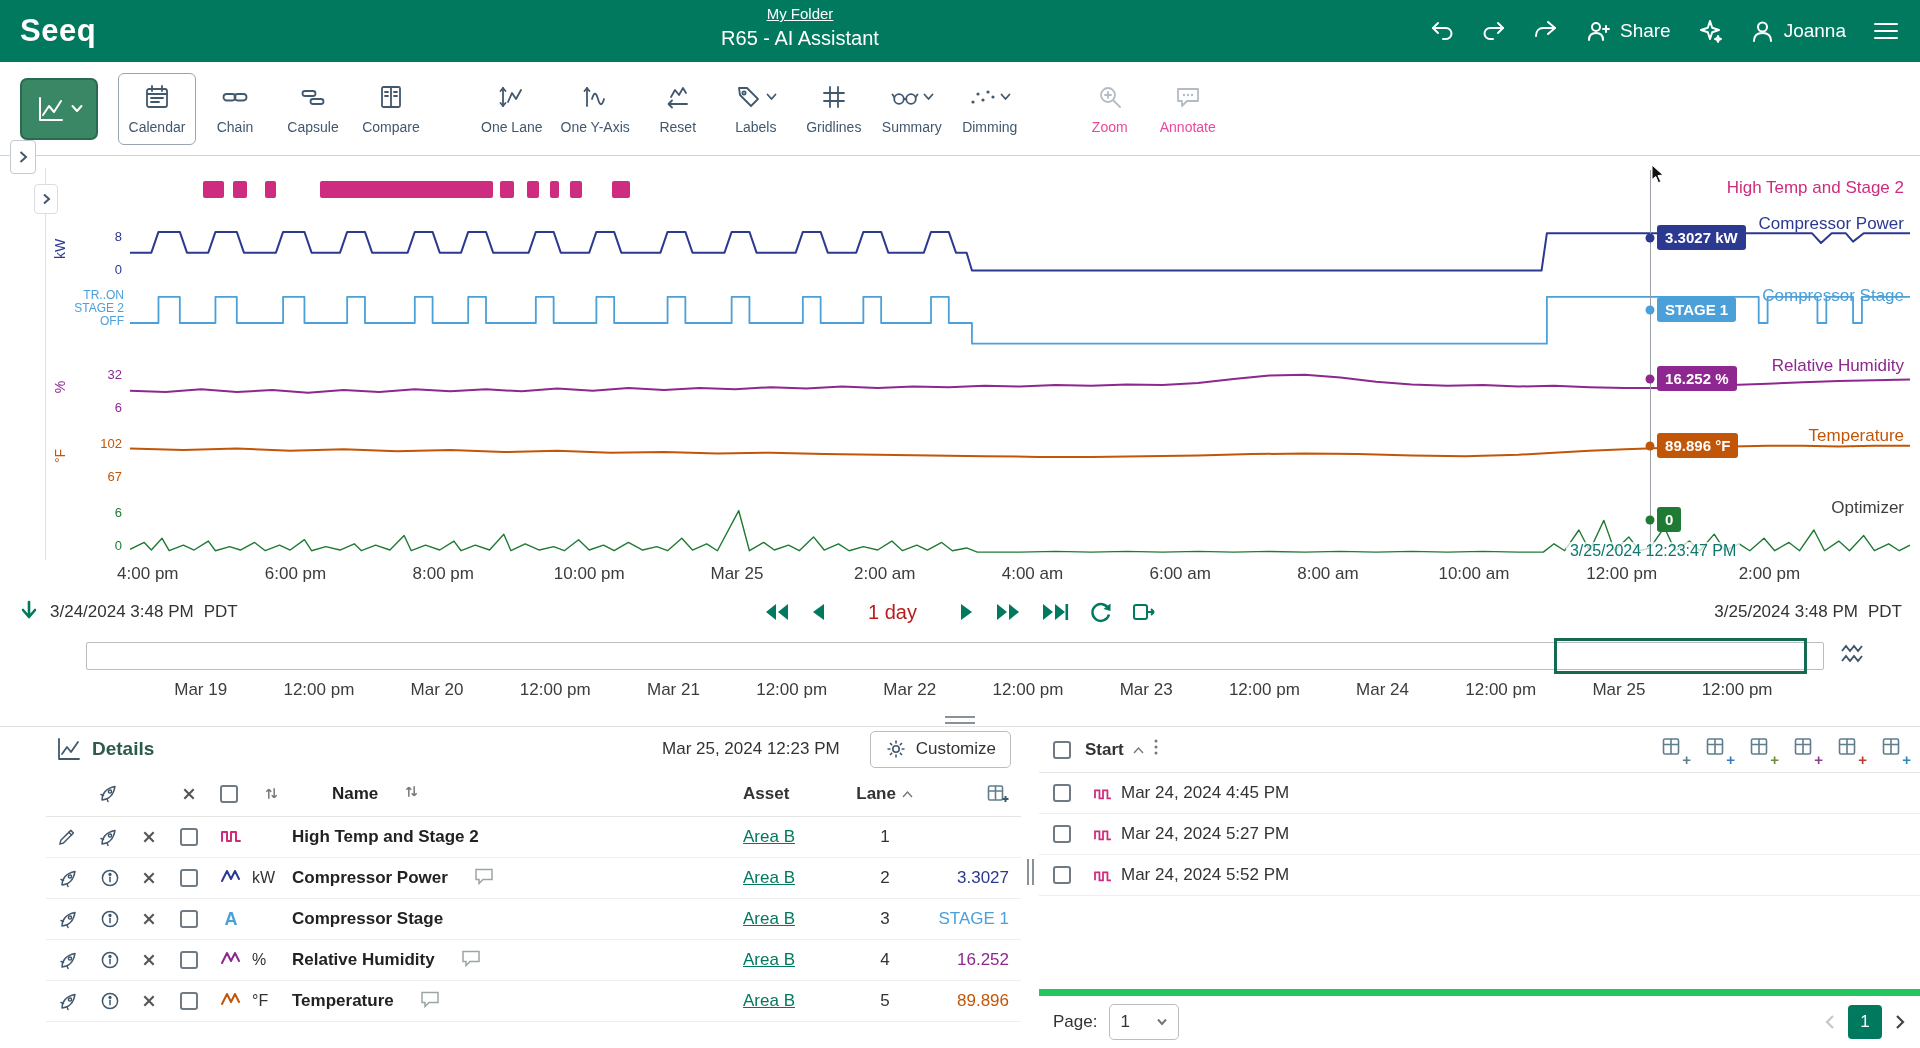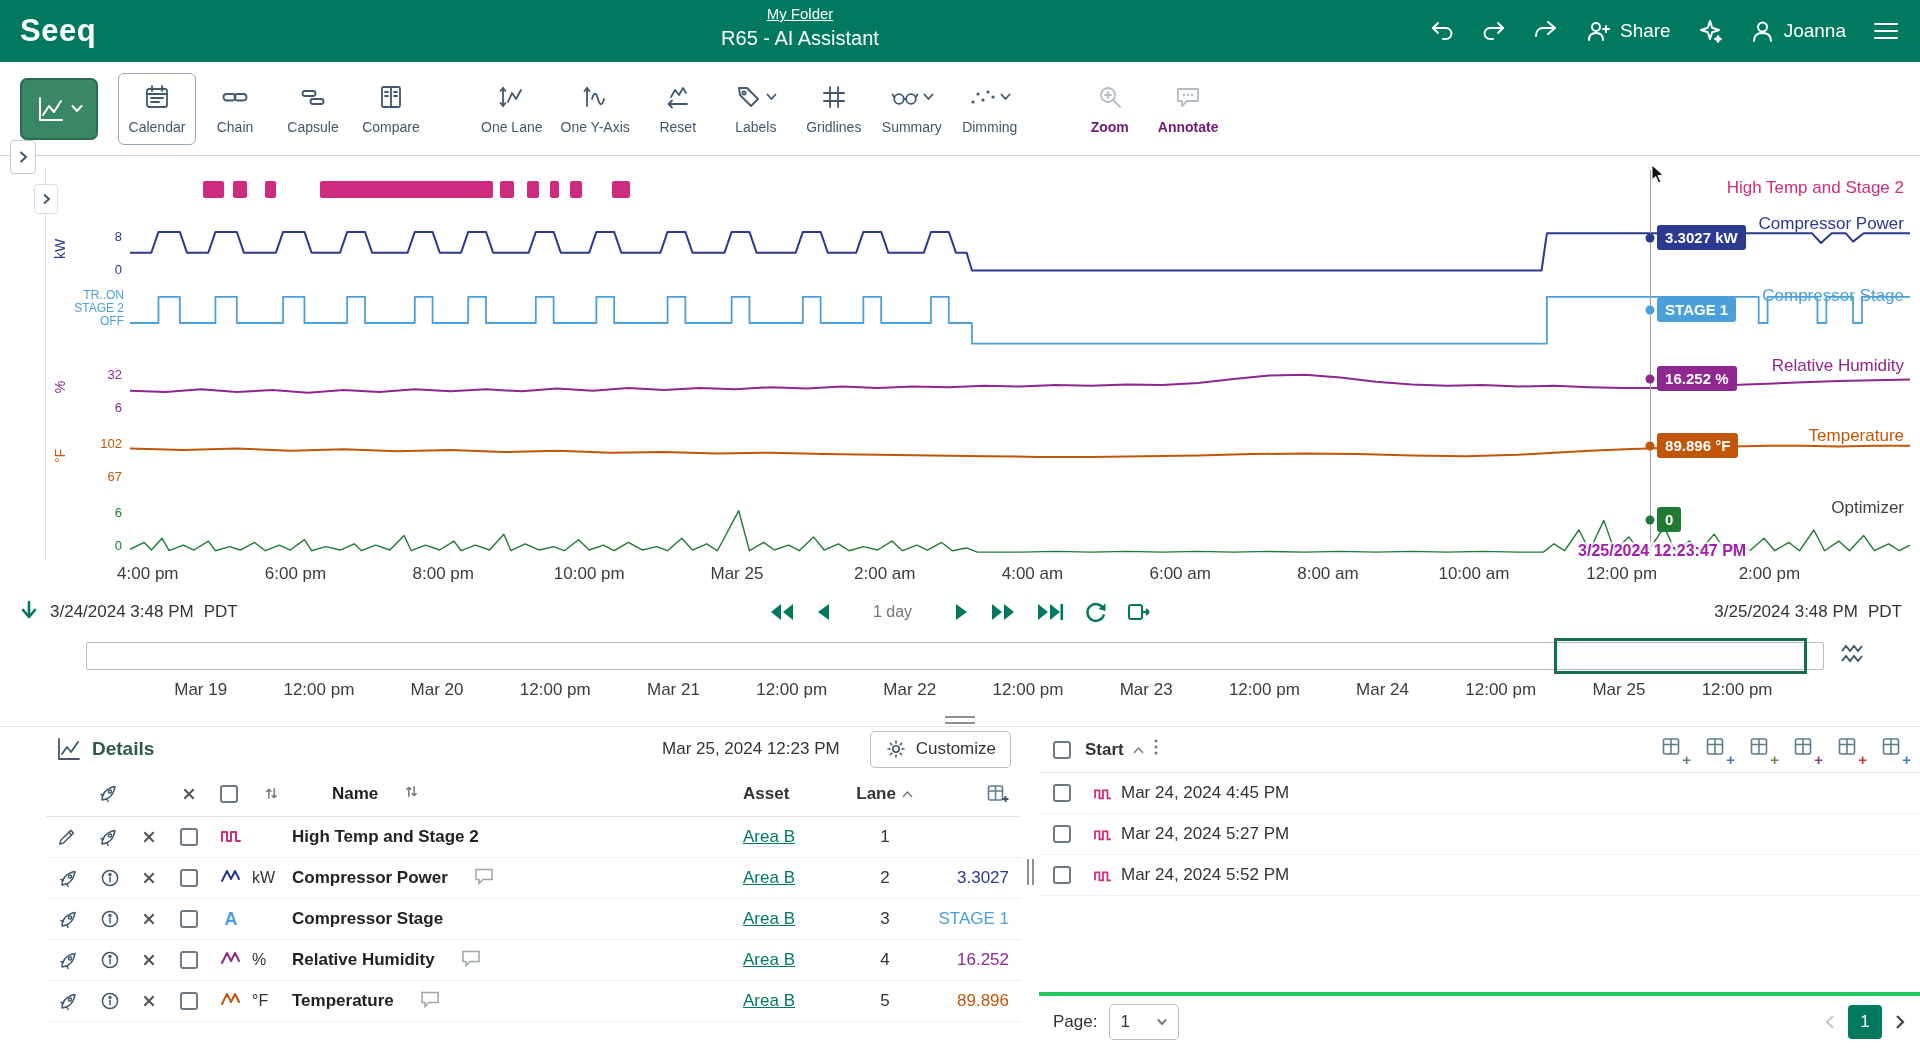--- a/index.html
+++ b/index.html
@@ -24,21 +24,21 @@
   .view-btn { width: 78px; height: 62px; background: #3a8766; border: 2px solid #2a6a50; border-radius: 7px;
               display: flex; align-items: center; justify-content: center; gap: 5px; margin: 0 20px 0 8px; cursor: pointer; }
   .view-btn svg { stroke: #fff; fill: none; stroke-width: 2; stroke-linecap: round; stroke-linejoin: round; }
   .tool-btn { min-width: 78px; height: 72px; display: flex; flex-direction: column; align-items: center;
               justify-content: center; gap: 7px; color: #41586d; font-size: 14px; background: none; border: 1px solid transparent;
               border-radius: 6px; cursor: pointer; white-space: nowrap; padding: 0 8px; }
   .tool-btn .ticon { height: 30px; display: flex; align-items: center; gap: 3px; }
   .tool-btn svg { stroke: #41586d; fill: none; stroke-width: 1.8; stroke-linecap: round; stroke-linejoin: round; }
   .tool-btn .fillpart { fill: #41586d; stroke: none; }
   .tool-btn.active { border-color: #98a6b3; }
-  .tool-btn.disabled { color: #701a75; cursor: default; font-weight: bold; }
+  .tool-btn.disabled { color: #ec4899; cursor: default; }
   .tool-btn.disabled svg { stroke: #b3bcc4; }
   .tool-btn.disabled .fillpart { fill: #b3bcc4; }
   .mL { margin-left: 42px; }
 
   
   .chart-wrap { flex: 0 0 auto; position: relative; padding-top: 12px; }
   .expander { position: absolute; background: #fff; border: 1px solid #c3cad0; border-radius: 4px;
               display: flex; align-items: center; justify-content: center; cursor: pointer; z-index: 9; }
   .expander svg { stroke: #41586d; fill: none; stroke-width: 2; }
   .exp-1 { left: 10px; top: -16px; width: 26px; height: 34px; }
@@ -57,33 +57,33 @@
   .capsule-bar { position: absolute; top: 13px; height: 17px; border-radius: 2px; }
   .lane { height: 69px; position: relative; }
   .lane-svg { position: absolute; left: 0; top: 0; width: 100%; height: 100%; }
   .series-label { position: absolute; right: 6px; font-size: 17px; white-space: nowrap; z-index: 4; cursor: pointer; }
   .cursor-line { position: absolute; top: 2px; bottom: 0; width: 1px; background: #9aa0a6; z-index: 5; }
   .badge-layer { position: absolute; top: 0; bottom: 0; width: 0; z-index: 6; }
   .value-badge { position: absolute; left: 7px; font-size: 15px; font-weight: bold; color: #fff;
                  padding: 4px 8px; border-radius: 3px; white-space: nowrap; }
   .value-badge::before { content: ''; position: absolute; left: -7px; top: 50%; width: 9px; height: 9px;
                          transform: translate(-50%,-50%); border-radius: 50%; background: inherit; }
-  .cursor-ts { position: absolute; bottom: 0px; left: 12px; transform: translateX(-50%); color: #a21caf;
-               font-size: 16px; white-space: nowrap; background: rgba(255,255,255,.75); padding: 0 4px; font-weight: bold; }
+  .cursor-ts { position: absolute; bottom: 0px; left: 3px; transform: translateX(-50%); color: #0f766e;
+               font-size: 16px; white-space: nowrap; background: rgba(255,255,255,.75); padding: 0 4px; }
   .pointer-icon { position: absolute; top: -4px; left: 0px; }
   .xaxis { position: relative; height: 30px; margin-left: 130px; margin-right: 10px; font-size: 17px; color: #3c3c3c; }
   .xtick { position: absolute; transform: translateX(-50%); top: 4px; white-space: nowrap; }
 
   .range-row { height: 44px; display: flex; align-items: center; padding: 0 18px; font-size: 17px; color: #333; }
   .range-side { width: 430px; display: flex; align-items: center; gap: 10px; }
   .range-side.right { justify-content: flex-end; }
   .range-nav { flex: 1; display: flex; align-items: center; justify-content: center; gap: 20px; }
   .nav-btn { background: none; border: none; cursor: pointer; display: flex; align-items: center; }
   .nav-btn svg { display: block; }
-  .duration-label { font-size: 16px; color: #737373; margin: 0 22px; }
+  .duration-label { font-size: 20px; color: #b91c1c; margin: 0 22px; }
   .garrow svg { stroke: #00795f; fill: none; stroke-width: 2.6; stroke-linecap: round; stroke-linejoin: round; }
 
   
   .ov-wrap { flex: 0 0 auto; padding-top: 8px; }
   .ov-track { height: 28px; margin: 0 96px 0 86px; border: 1px solid #b9bdc1; border-radius: 2px;
               position: relative; background: #fff; cursor: pointer; }
   .ov-window { position: absolute; top: -5px; bottom: -5px; border: 3px solid #156a52; background: transparent; cursor: grab; }
   .ov-icon { position: absolute; right: -42px; top: -2px; cursor: pointer; }
   .ov-icon svg { stroke: #41586d; fill: none; stroke-width: 2; }
   .ov-labels { position: relative; height: 26px; margin: 6px 96px 0 86px; font-size: 17px; color: #3c3c3c; }
@@ -134,21 +134,21 @@
   .bubble-ic svg { stroke: #9aa79f; fill: none; stroke-width: 1.5; }
 
   .cc-check { width: 46px; display: flex; justify-content: center; }
   .cc-icon { width: 36px; display: flex; justify-content: center; color: #ce2c7e; }
   .cc-start { display: flex; align-items: center; gap: 8px; }
   .ct-tools { margin-left: auto; display: flex; align-items: center; gap: 22px; padding-right: 16px; }
   .ct-tool svg { stroke: #5f7d8c; fill: none; stroke-width: 1.6; }
   .ct-tool { position: relative; cursor: pointer; }
   .ct-plus { position: absolute; right: -7px; bottom: -5px; font-size: 15px; font-weight: bold; line-height: 1; }
 
-  .caps-foot { position: absolute; left: 0; right: 0; bottom: 0; background: #fff; border-top: 4px solid #22c55e;
+  .caps-foot { position: absolute; left: 0; right: 0; bottom: 0; background: #fff; border-top: 7px solid #22c55e;
                display: flex; align-items: center; gap: 12px; padding: 8px 14px; font-size: 17px; }
   .page-select { width: 70px; height: 36px; border: 1px solid #b9bdc1; border-radius: 5px; background: #fff;
                  display: flex; align-items: center; justify-content: space-between; padding: 0 10px; cursor: pointer; }
   .page-select svg { stroke: #777; fill: none; stroke-width: 2; }
   .pager { margin-left: auto; display: flex; align-items: center; gap: 12px; }
   .pg-arrow { background: none; border: none; cursor: pointer; display: flex; }
   .pg-arrow svg { stroke: #444; fill: none; stroke-width: 2.2; }
   .pg-arrow.disabled svg { stroke: #c3c8cc; }
   .pg-current { width: 34px; height: 34px; background: #00795f; color: #fff; border: none; border-radius: 4px;
                 font-size: 17px; display: flex; align-items: center; justify-content: center; cursor: pointer; }

